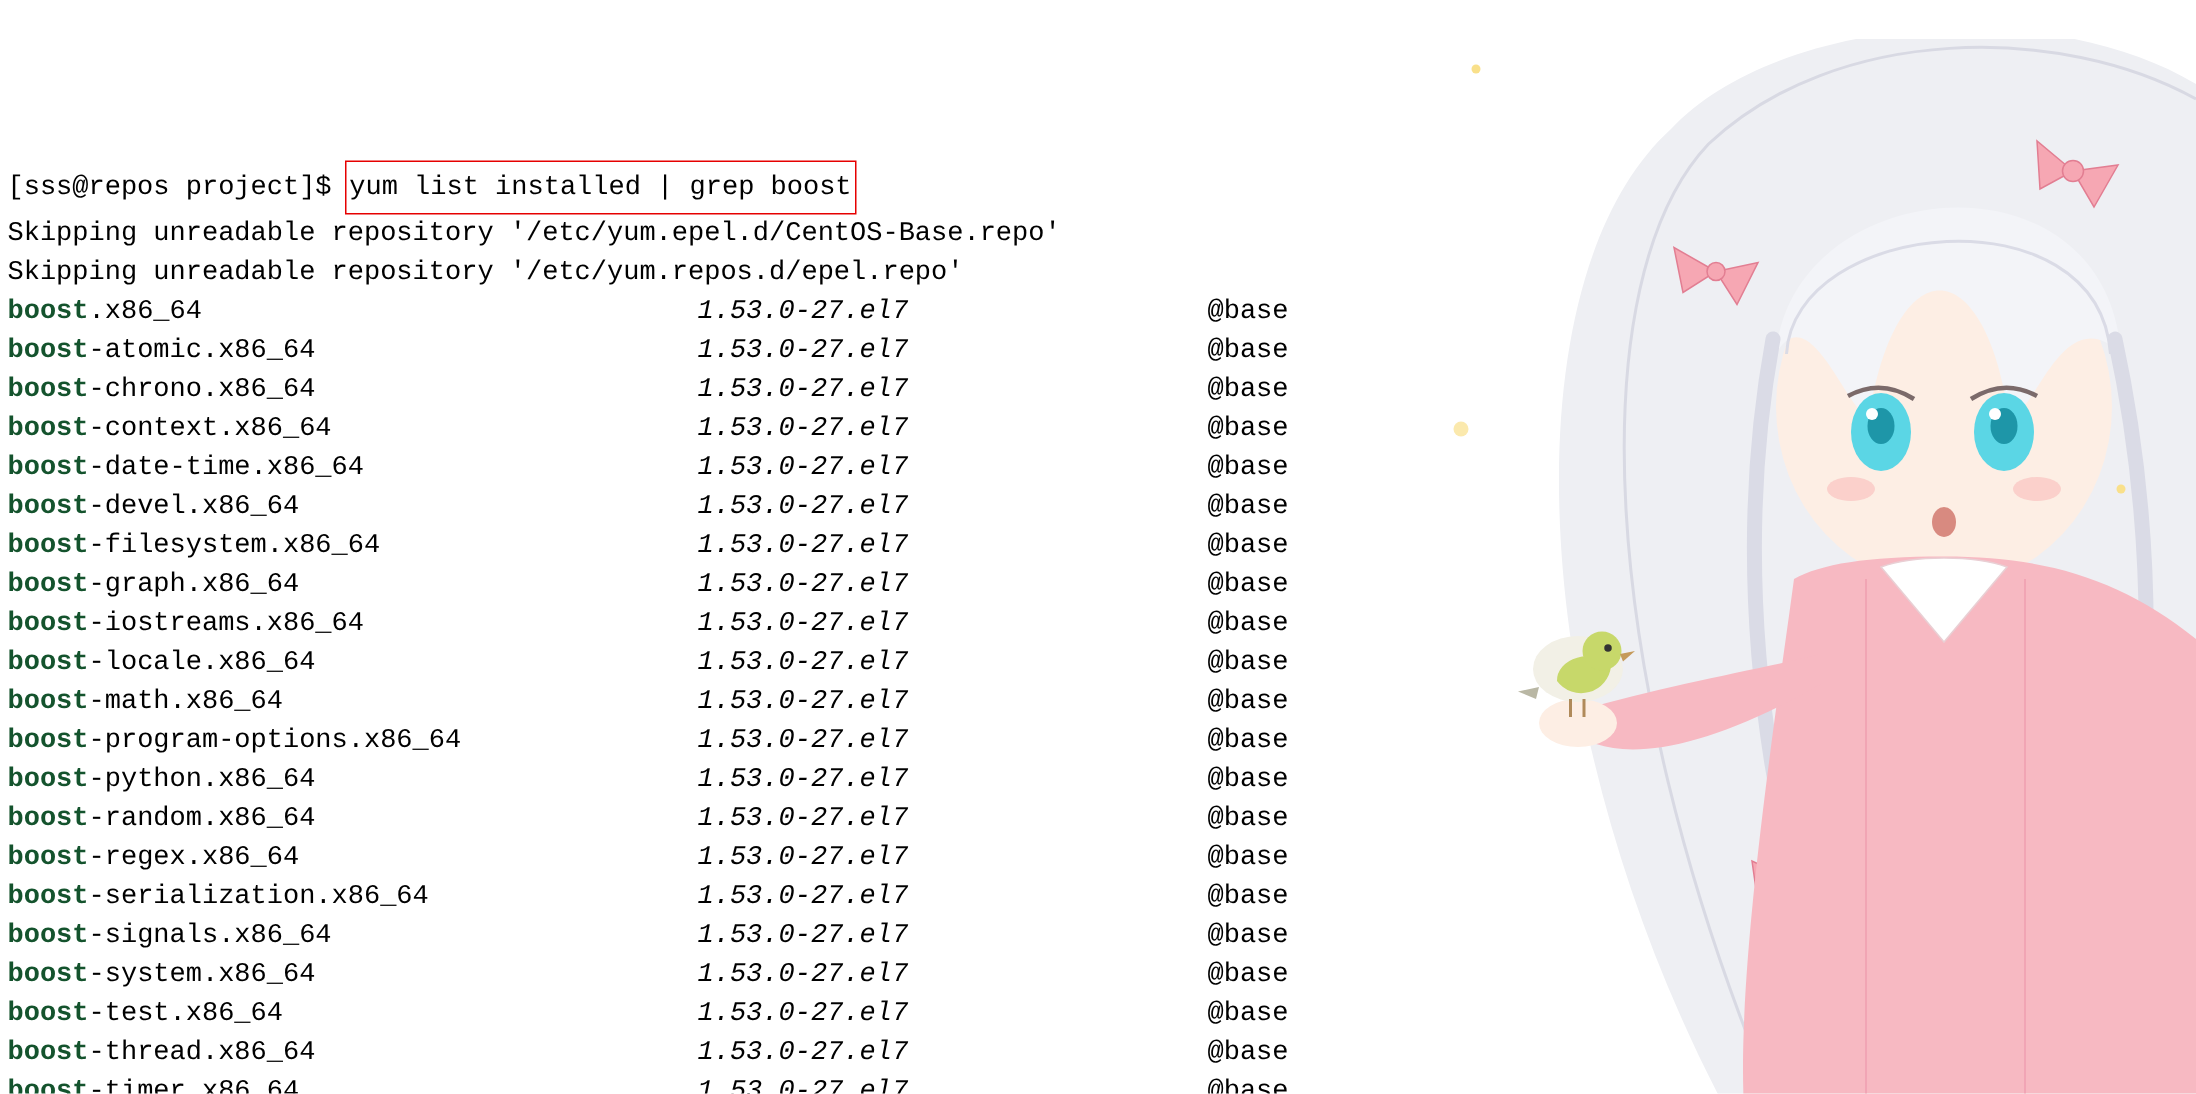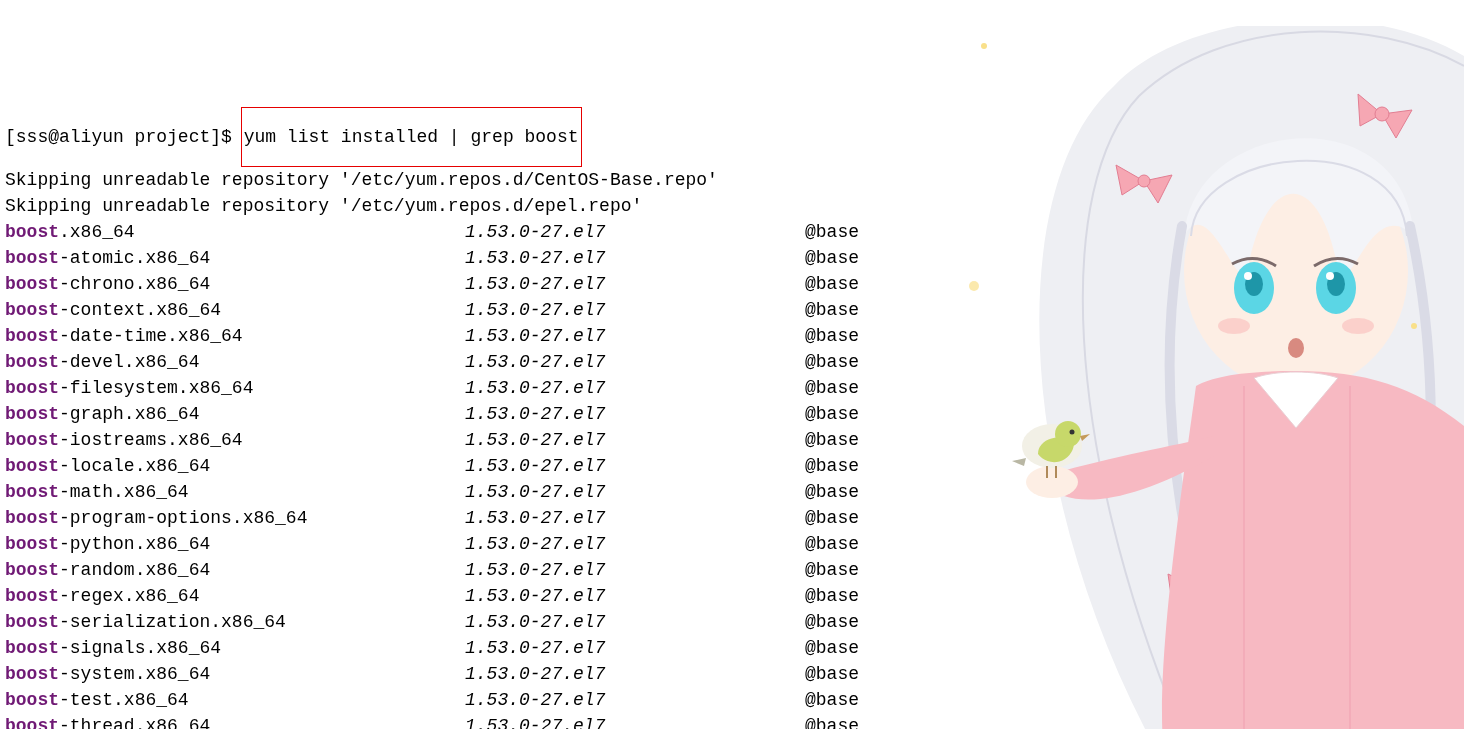--- a/index.html
+++ b/index.html
@@ -10,25 +10,25 @@
       line-height: 26px;
       background: #ffffff;
       color: #000000;
       white-space: pre;
       position: relative;
       width: 1464px;
       height: 729px;
       box-sizing: border-box;
       overflow: hidden;
     }
-    .bold-red { color: #701a75; font-weight: 700; }
+    .bold-red { color: #14532d; font-weight: 700; }
     .cmd-box {
       display: inline-block;
       border: 1px solid #e60000;
-      padding: 16px 2px;
+      padding: 4px 2px;
       margin-left: -2px;
     }
     .pkg-row { display: block; }
     .col-name { display: inline-block; width: 460px; }
     .col-ver  { display: inline-block; width: 340px; font-style: italic; }
     .col-repo { display: inline-block; }
     .watermark {
       position: absolute;
       right: 20px;
       bottom: 12px;
@@ -47,22 +47,22 @@
       height: 729px;
       pointer-events: none;
     }
     .deco svg { width: 100%; height: 100%; }
   </style>
 </head>
 <body>
 
 
 
-<div><span>[sss@aliyun project]$ </span><span class="cmd-box">yum list installed | grep boost</span>
-<span>Skipping unreadable repository '/etc/yum.repos.d/CentOS-Base.repo'</span>
+<div><span>[sss@repos project]$ </span><span class="cmd-box">yum list installed | grep boost</span>
+<span>Skipping unreadable repository '/etc/yum.epel.d/CentOS-Base.repo'</span>
 <span>Skipping unreadable repository '/etc/yum.repos.d/epel.repo'</span>
 <span id="pkg-container"><span class="pkg-row"><span class="col-name"><span class="bold-red">boost</span>.x86_64</span><span class="col-ver">1.53.0-27.el7</span><span class="col-repo">@base</span></span><span class="pkg-row"><span class="col-name"><span class="bold-red">boost</span>-atomic.x86_64</span><span class="col-ver">1.53.0-27.el7</span><span class="col-repo">@base</span></span><span class="pkg-row"><span class="col-name"><span class="bold-red">boost</span>-chrono.x86_64</span><span class="col-ver">1.53.0-27.el7</span><span class="col-repo">@base</span></span><span class="pkg-row"><span class="col-name"><span class="bold-red">boost</span>-context.x86_64</span><span class="col-ver">1.53.0-27.el7</span><span class="col-repo">@base</span></span><span class="pkg-row"><span class="col-name"><span class="bold-red">boost</span>-date-time.x86_64</span><span class="col-ver">1.53.0-27.el7</span><span class="col-repo">@base</span></span><span class="pkg-row"><span class="col-name"><span class="bold-red">boost</span>-devel.x86_64</span><span class="col-ver">1.53.0-27.el7</span><span class="col-repo">@base</span></span><span class="pkg-row"><span class="col-name"><span class="bold-red">boost</span>-filesystem.x86_64</span><span class="col-ver">1.53.0-27.el7</span><span class="col-repo">@base</span></span><span class="pkg-row"><span class="col-name"><span class="bold-red">boost</span>-graph.x86_64</span><span class="col-ver">1.53.0-27.el7</span><span class="col-repo">@base</span></span><span class="pkg-row"><span class="col-name"><span class="bold-red">boost</span>-iostreams.x86_64</span><span class="col-ver">1.53.0-27.el7</span><span class="col-repo">@base</span></span><span class="pkg-row"><span class="col-name"><span class="bold-red">boost</span>-locale.x86_64</span><span class="col-ver">1.53.0-27.el7</span><span class="col-repo">@base</span></span><span class="pkg-row"><span class="col-name"><span class="bold-red">boost</span>-math.x86_64</span><span class="col-ver">1.53.0-27.el7</span><span class="col-repo">@base</span></span><span class="pkg-row"><span class="col-name"><span class="bold-red">boost</span>-program-options.x86_64</span><span class="col-ver">1.53.0-27.el7</span><span class="col-repo">@base</span></span><span class="pkg-row"><span class="col-name"><span class="bold-red">boost</span>-python.x86_64</span><span class="col-ver">1.53.0-27.el7</span><span class="col-repo">@base</span></span><span class="pkg-row"><span class="col-name"><span class="bold-red">boost</span>-random.x86_64</span><span class="col-ver">1.53.0-27.el7</span><span class="col-repo">@base</span></span><span class="pkg-row"><span class="col-name"><span class="bold-red">boost</span>-regex.x86_64</span><span class="col-ver">1.53.0-27.el7</span><span class="col-repo">@base</span></span><span class="pkg-row"><span class="col-name"><span class="bold-red">boost</span>-serialization.x86_64</span><span class="col-ver">1.53.0-27.el7</span><span class="col-repo">@base</span></span><span class="pkg-row"><span class="col-name"><span class="bold-red">boost</span>-signals.x86_64</span><span class="col-ver">1.53.0-27.el7</span><span class="col-repo">@base</span></span><span class="pkg-row"><span class="col-name"><span class="bold-red">boost</span>-system.x86_64</span><span class="col-ver">1.53.0-27.el7</span><span class="col-repo">@base</span></span><span class="pkg-row"><span class="col-name"><span class="bold-red">boost</span>-test.x86_64</span><span class="col-ver">1.53.0-27.el7</span><span class="col-repo">@base</span></span><span class="pkg-row"><span class="col-name"><span class="bold-red">boost</span>-thread.x86_64</span><span class="col-ver">1.53.0-27.el7</span><span class="col-repo">@base</span></span><span class="pkg-row"><span class="col-name"><span class="bold-red">boost</span>-timer.x86_64</span><span class="col-ver">1.53.0-27.el7</span><span class="col-repo">@base</span></span></span></div>
 
 <span class="watermark">https://blog.csdn.net/sss_0916</span>
 
 <div class="deco">
 <svg viewBox="0 0 520 729" xmlns="http://www.w3.org/2000/svg">
 
   <path d="M170 60 C60 160 70 460 210 720 L520 720 L520 30 C420 -30 240 -15 170 60 Z" fill="#eeeff3"></path>
   <path d="M520 40 C430 -10 280 -10 195 70 C110 160 120 420 235 700" fill="none" stroke="#d8d9e3" stroke-width="2"></path>

